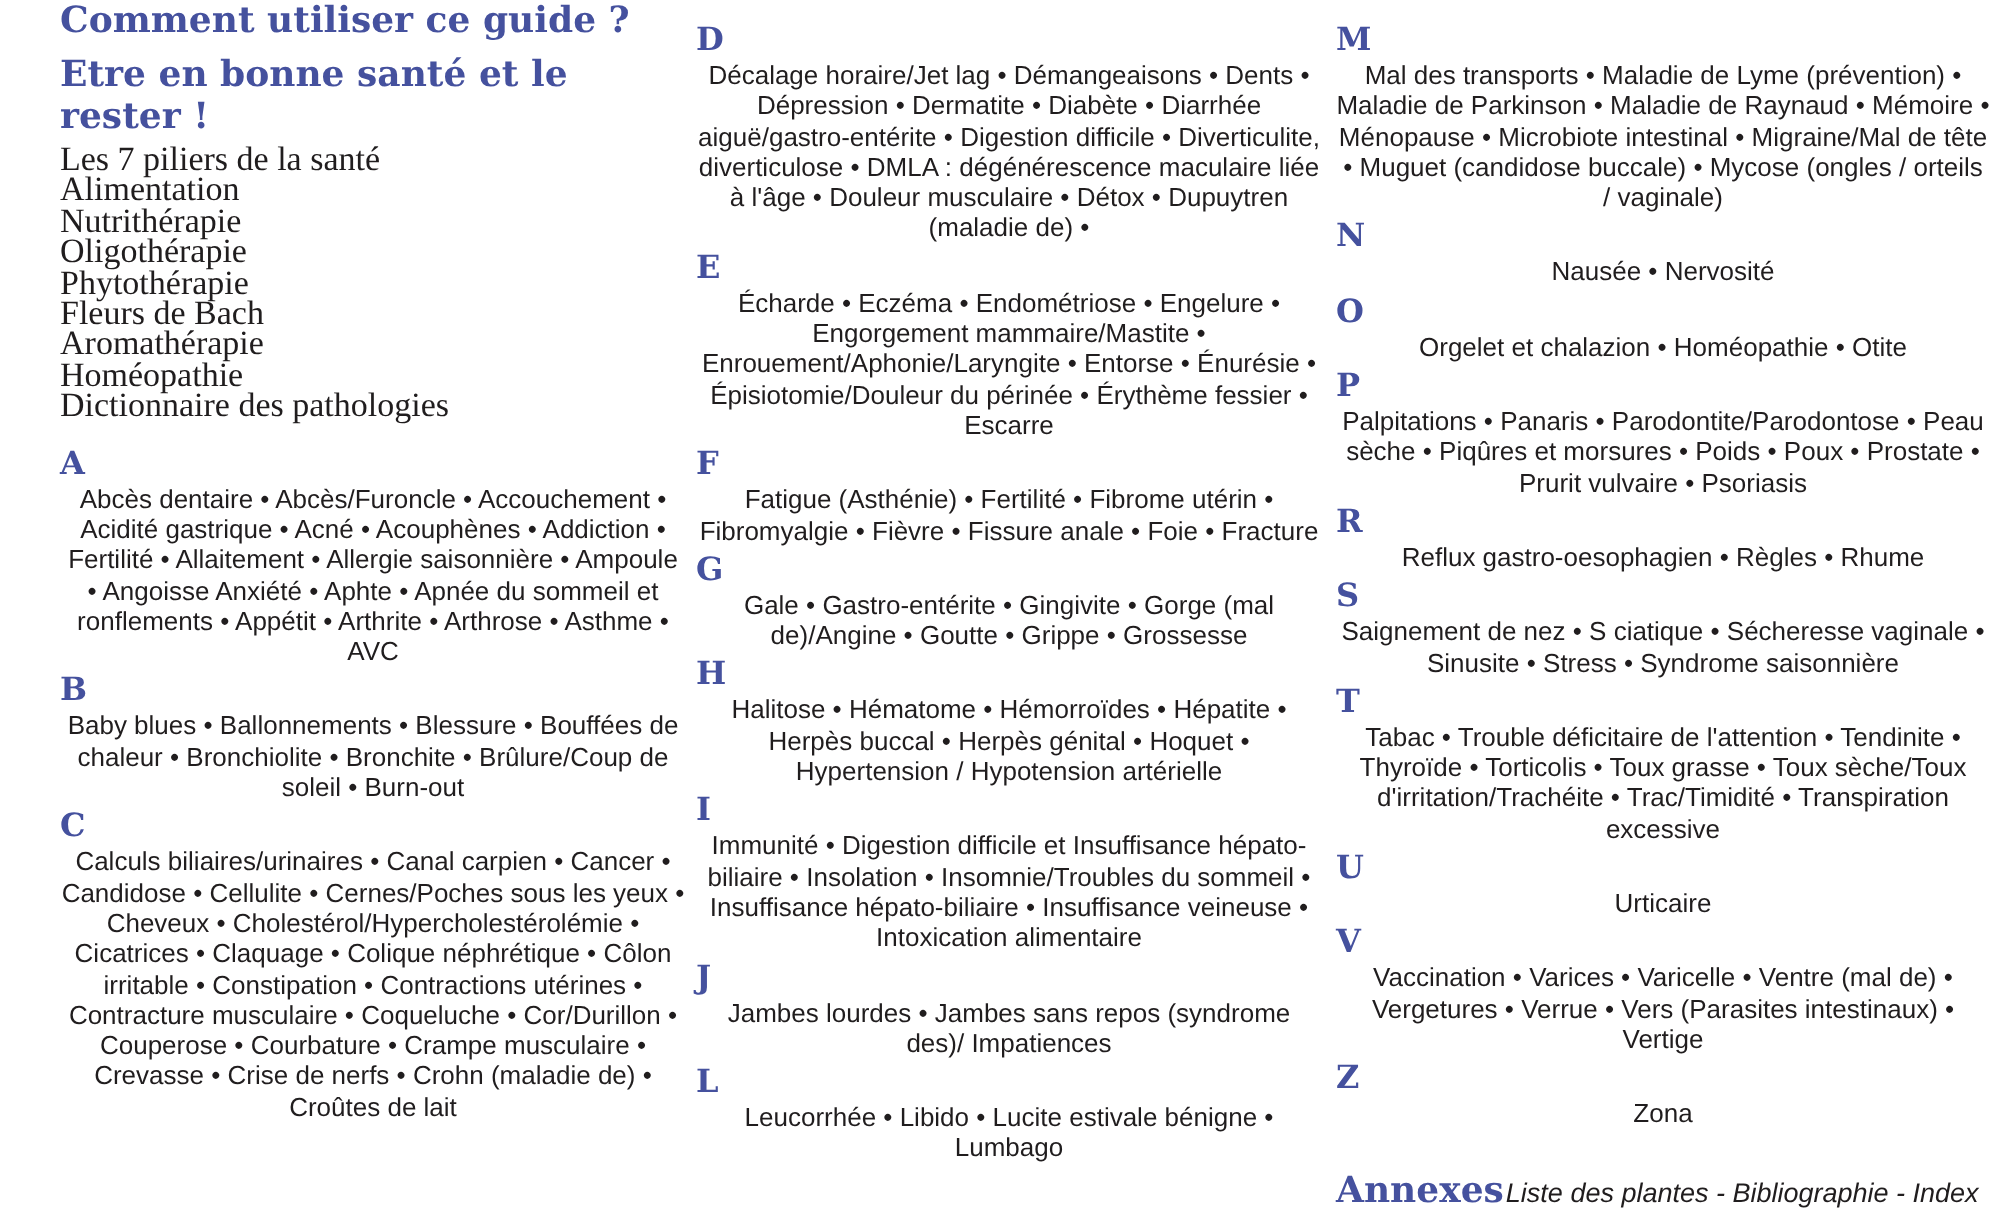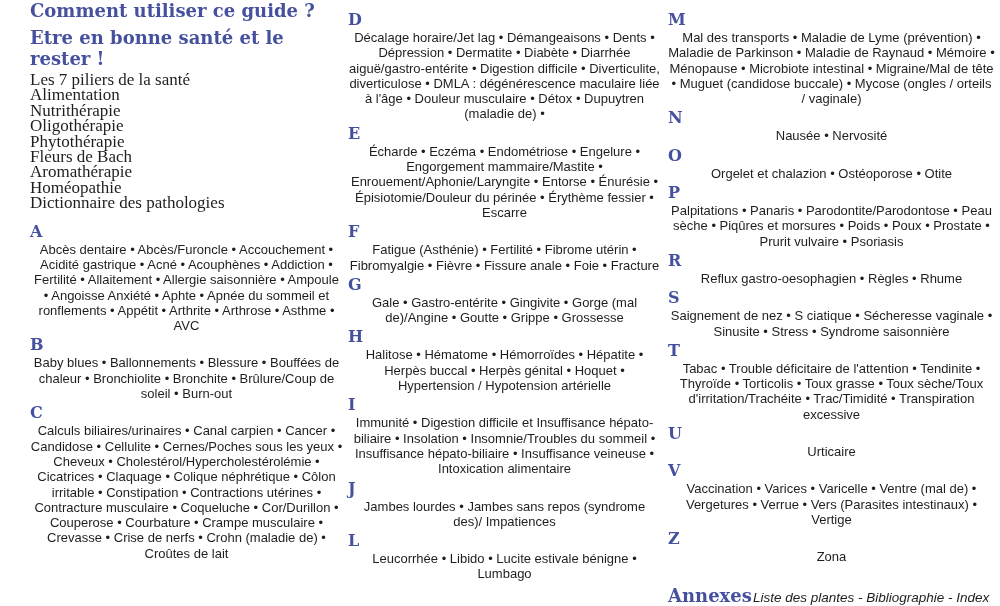--- a/index.html
+++ b/index.html
@@ -143,21 +143,21 @@
   <div class="index-section">
     <h3 class="letter">M</h3>
     <p class="entries">Mal des transports • Maladie de Lyme (prévention) • Maladie de Parkinson • Maladie de Raynaud • Mémoire • Ménopause • Microbiote intestinal • Migraine/Mal de tête • Muguet (candidose buccale) • Mycose (ongles / orteils / vaginale)</p>
   </div>
   <div class="index-section">
     <h3 class="letter">N</h3>
     <p class="entries">Nausée • Nervosité</p>
   </div>
   <div class="index-section">
     <h3 class="letter">O</h3>
-    <p class="entries">Orgelet et chalazion • Ostéoporose • Otite</p>
+    <p class="entries">Orgelet et chalazion • Homéopathie • Otite</p>
   </div>
   <div class="index-section">
     <h3 class="letter">P</h3>
     <p class="entries">Palpitations • Panaris • Parodontite/Parodontose • Peau sèche • Piqûres et morsures • Poids • Poux • Prostate • Prurit vulvaire • Psoriasis</p>
   </div>
   <div class="index-section">
     <h3 class="letter">R</h3>
     <p class="entries">Reflux gastro-oesophagien • Règles • Rhume</p>
   </div>
   <div class="index-section">

